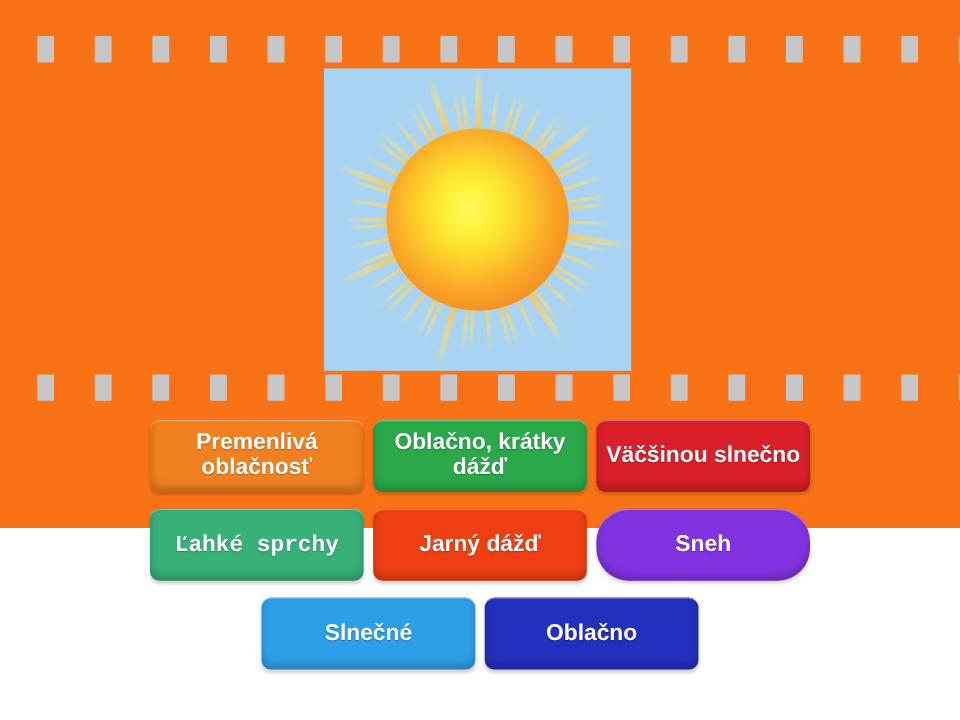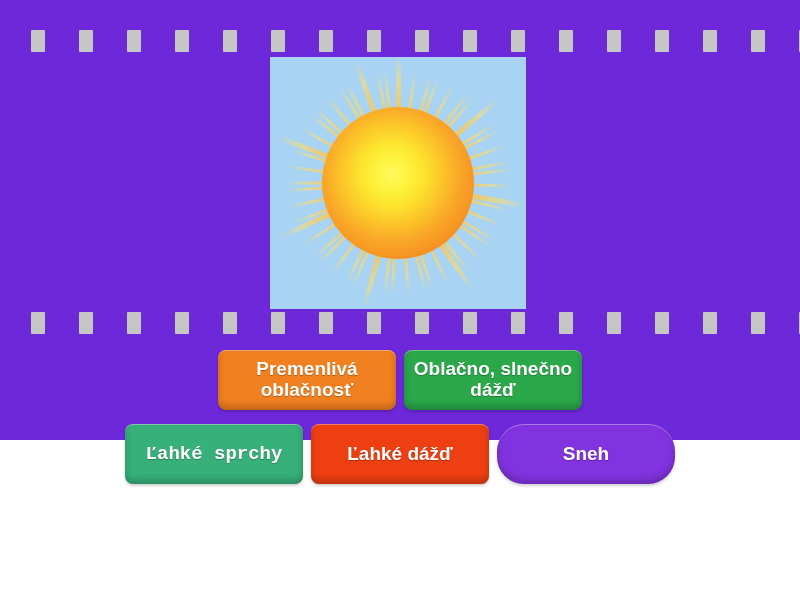--- a/index.html
+++ b/index.html
@@ -12,21 +12,21 @@
     height: 600px;
     overflow: hidden;
     font-family: "Liberation Sans", sans-serif;
     position: relative;
   }
 
   #stage {
     position: relative;
     width: 800px;
     height: 440px;
-    background: #6d28d9;
+    background: #f97316;
   }
 
   
   .film-strip {
     position: absolute;
     left: 0;
     width: 800px;
     height: 22px;
     display: flex;
     align-items: center;
@@ -254,31 +254,40 @@
       <div class="perf" style="left: 751px; background: rgb(198, 198, 198);"></div>
       <div class="perf" style="left: 799px; background: rgb(198, 198, 198);"></div>
     </div>
 
   <div id="tile-grid">
       <div class="tile-row">
         <div class="tile" style="background: rgb(240, 128, 32);">
           <span class="tile-label">Premenlivá oblačnosť</span>
         </div>
         <div class="tile" style="background: rgb(42, 168, 74);">
-          <span class="tile-label">Oblačno, slnečno dážď</span>
+          <span class="tile-label">Oblačno, krátky dážď</span>
+        </div>
+        <div class="tile" style="background: rgb(216, 31, 42);">
+          <span class="tile-label">Väčšinou slnečno</span>
         </div>
       </div>
       <div class="tile-row">
         <div class="tile" style="background: rgb(55, 176, 122); font-family: Liberation Mono, monospace;">
           <span class="tile-label">Ľahké sprchy</span>
         </div>
         <div class="tile" style="background: rgb(238, 63, 18);">
-          <span class="tile-label">Ľahké dážď</span>
+          <span class="tile-label">Jarný dážď</span>
         </div>
         <div class="tile" style="background: rgb(130, 51, 224); border-radius: 27px;">
           <span class="tile-label">Sneh</span>
         </div>
       </div>
       <div class="tile-row">
+        <div class="tile" style="background: rgb(44, 159, 232);">
+          <span class="tile-label">Slnečné</span>
+        </div>
+        <div class="tile" style="background: rgb(35, 48, 190);">
+          <span class="tile-label">Oblačno</span>
+        </div>
       </div>
     </div>
 
 </div>
 
 </body></html>

